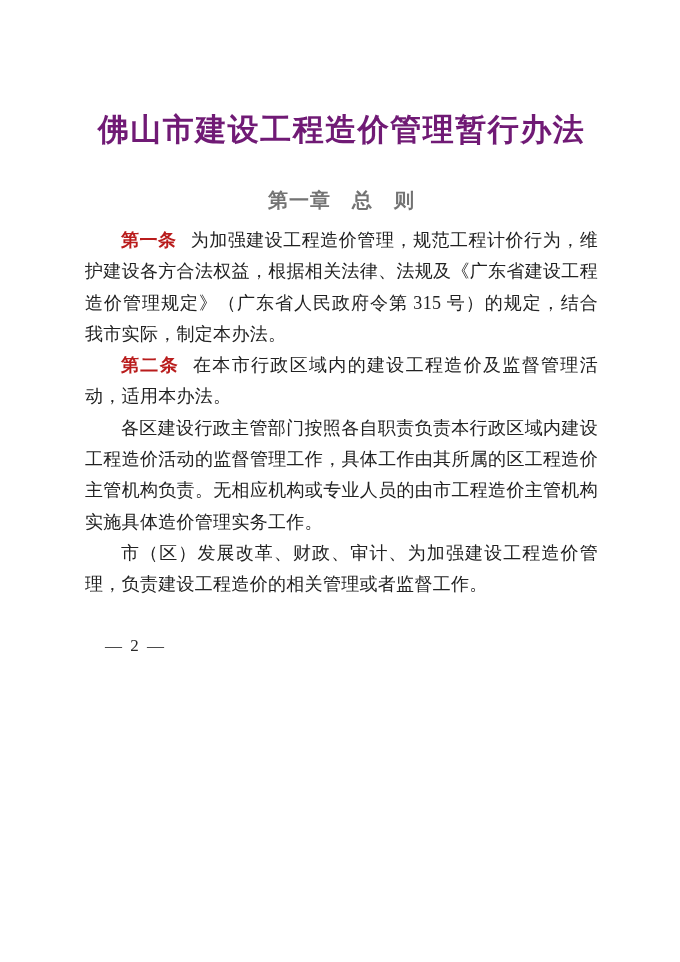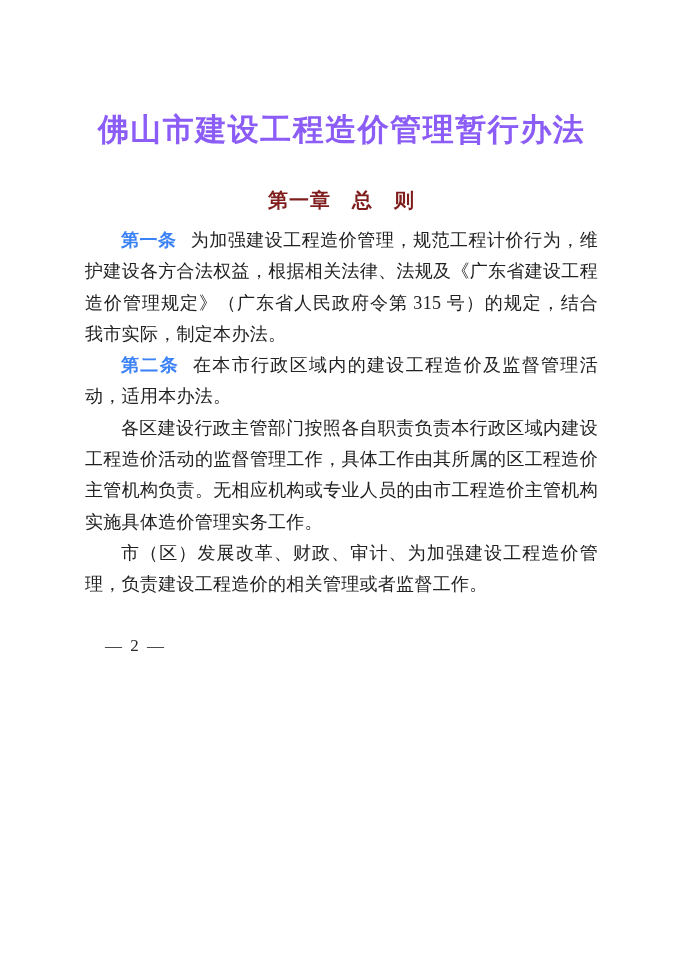--- a/index.html
+++ b/index.html
@@ -20,51 +20,51 @@
     overflow: hidden;
   }
   .doc-title {
     margin: 0;
     font-family: "Liberation Sans", sans-serif;
     font-weight: bold;
     font-size: 31px;
     line-height: 36px;
     letter-spacing: 1.5px;
     text-align: center;
-    color: #8b5cf6;
+    color: #701a75;
     white-space: nowrap;
   }
   .chapter-heading {
     margin: 40px 0 0 0;
     font-family: "Liberation Sans", sans-serif;
     font-weight: bold;
     font-size: 20px;
     line-height: 24px;
     letter-spacing: 1px;
     text-align: center;
-    color: #7f1d1d;
+    color: #737373;
     white-space: pre;
   }
   .doc-body {
     margin-top: 13px;
   }
   .para {
     margin: 0;
     font-size: 18px;
     line-height: 31.3px;
     letter-spacing: 0.3px;
     text-align: justify;
     text-justify: inter-character;
     text-indent: 2em;
     color: #222222;
   }
   .article-label {
     font-family: "Liberation Sans", sans-serif;
     font-weight: bold;
-    color: #3b82f6;
+    color: #b91c1c;
   }
   .article-label:not(:empty) {
     margin-right: 0.78em;
   }
   .page-number {
     margin-top: 35px;
     padding-left: 20px;
     font-size: 17px;
     line-height: 20px;
     letter-spacing: 2px;

